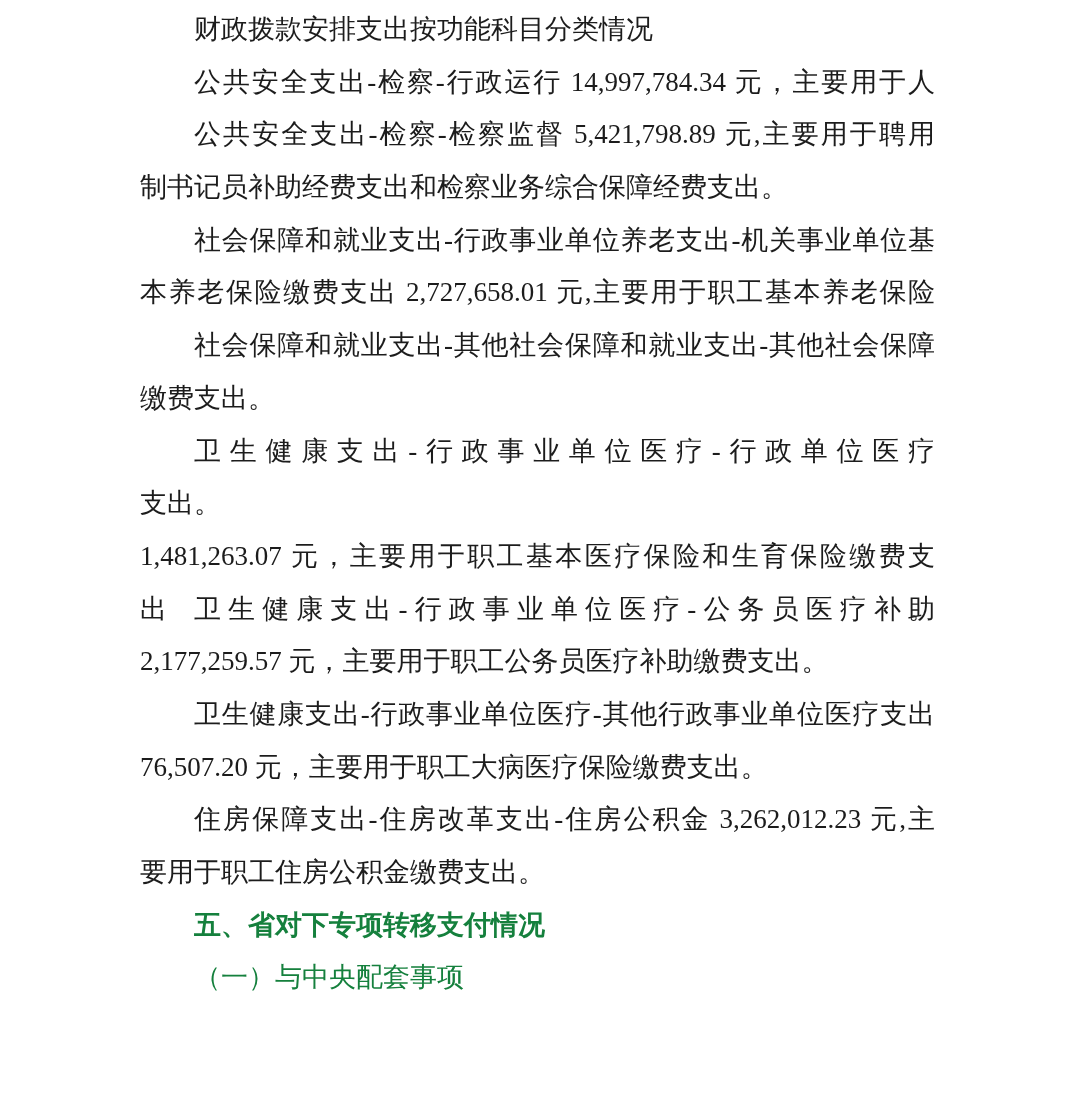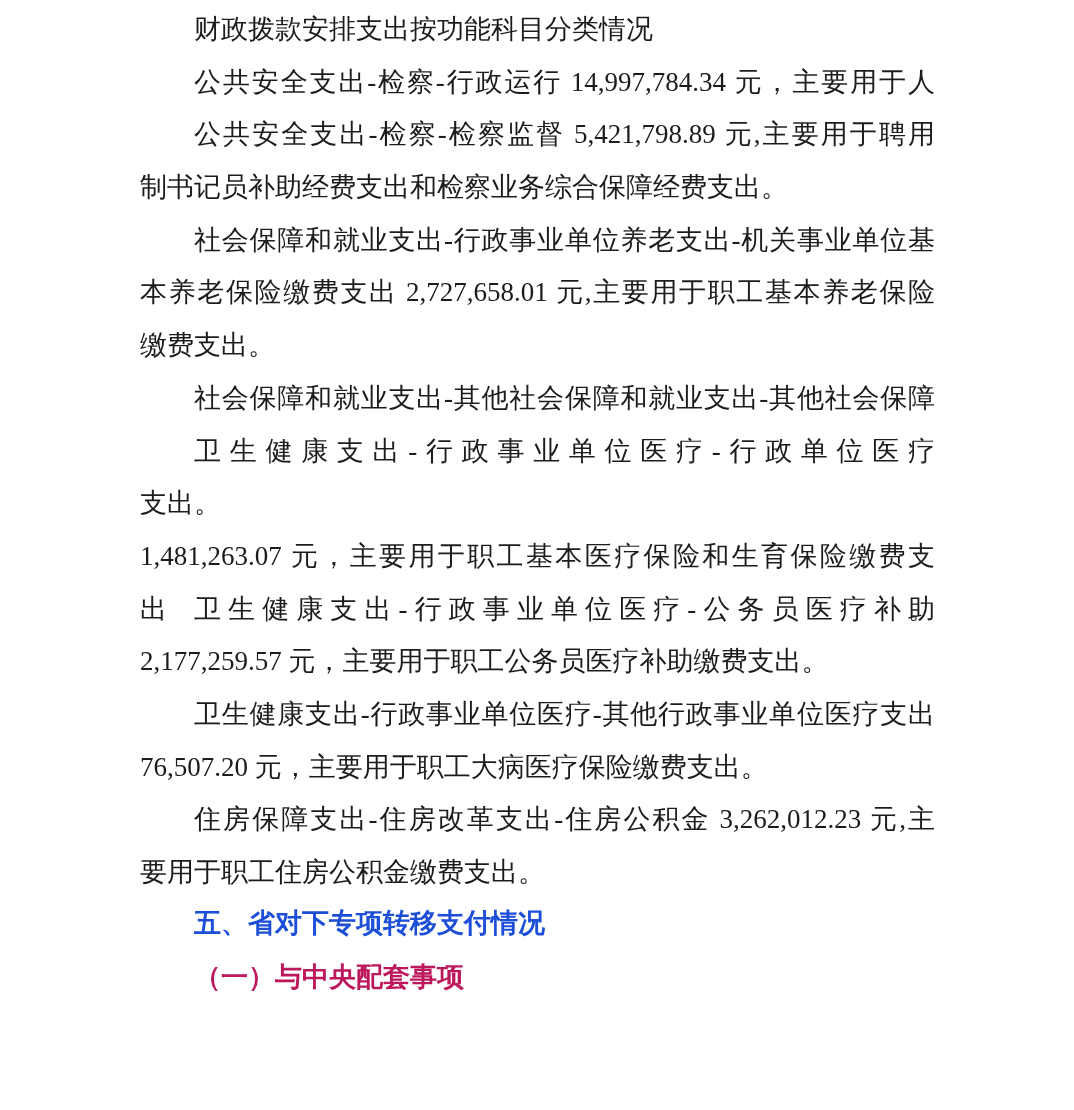--- a/index.html
+++ b/index.html
@@ -30,42 +30,42 @@
   
   .ind { text-indent: 54px; }
   
   .jf {
     text-align: justify;
     text-align-last: justify;
     text-justify: inter-character;
   }
   
   .h-hei {
-    font-family: Liberation Mono, monospace;
+    font-family: Liberation Sans, sans-serif;
     font-weight: 700;
-    color: #1d4ed8;
+    color: #15803d;
   }
   
   .h-kai {
-    font-weight: 700;
-    color: #be185d;
+    font-weight: 400;
+    color: #15803d;
   }
 </style>
 </head>
 <body>
 
 <div class="page">
   <div class="line ind">财政拨款安排支出按功能科目分类情况</div>
   <div class="line ind jf">公共安全支出-检察-行政运行 14,997,784.34 元，主要用于人</div>
   <div class="line ind jf">公共安全支出-检察-检察监督 5,421,798.89 元,主要用于聘用</div>
   <div class="line">制书记员补助经费支出和检察业务综合保障经费支出。</div>
   <div class="line ind jf">社会保障和就业支出-行政事业单位养老支出-机关事业单位基</div>
   <div class="line jf">本养老保险缴费支出 2,727,658.01 元,主要用于职工基本养老保险</div>
+  <div class="line ind jf">社会保障和就业支出-其他社会保障和就业支出-其他社会保障</div>
   <div class="line">缴费支出。</div>
-  <div class="line ind jf">社会保障和就业支出-其他社会保障和就业支出-其他社会保障</div>
   <div class="line ind jf">卫生健康支出-行政事业单位医疗-行政单位医疗</div>
   <div class="line">支出。</div>
   <div class="line jf">1,481,263.07 元，主要用于职工基本医疗保险和生育保险缴费支出。</div>
   <div class="line ind jf">卫生健康支出-行政事业单位医疗-公务员医疗补助</div>
   <div class="line">2,177,259.57 元，主要用于职工公务员医疗补助缴费支出。</div>
   <div class="line ind jf">卫生健康支出-行政事业单位医疗-其他行政事业单位医疗支出</div>
   <div class="line">76,507.20 元，主要用于职工大病医疗保险缴费支出。</div>
   <div class="line ind jf">住房保障支出-住房改革支出-住房公积金 3,262,012.23 元,主</div>
   <div class="line">要用于职工住房公积金缴费支出。</div>
   <div class="line ind h-hei">五、省对下专项转移支付情况</div>

